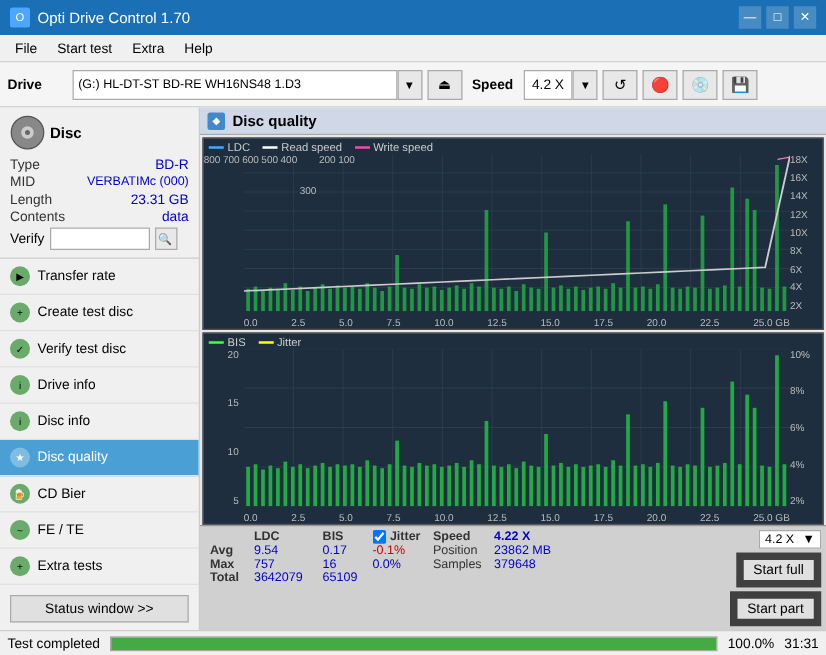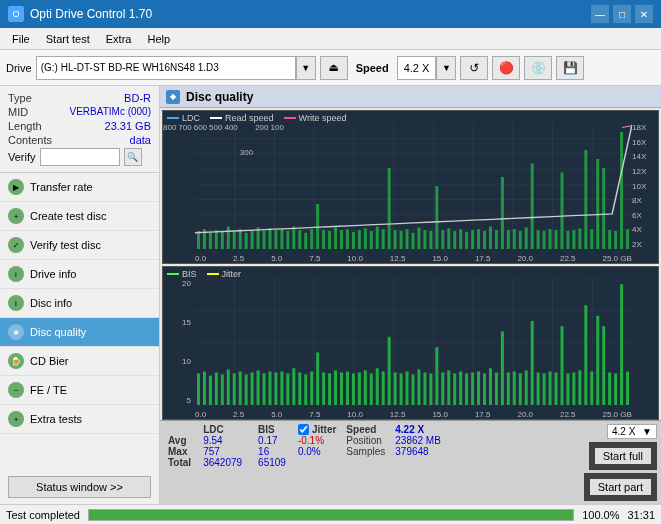--- a/index.html
+++ b/index.html
@@ -11,21 +11,21 @@
     .titlebar-icon { width: 16px; height: 16px; background: #4da6ff; border-radius: 2px; display: flex; align-items: center; justify-content: center; font-size: 9px; color: white; }
     .titlebar-controls { display: flex; gap: 4px; }
     .titlebar-btn { width: 18px; height: 18px; background: rgba(255,255,255,0.2); color: white; border: none; cursor: pointer; font-size: 10px; display: flex; align-items: center; justify-content: center; }
 
     
     .menubar { background: #f0f0f0; border-bottom: 1px solid #ccc; display: flex; align-items: center; padding: 2px 4px; height: 22px; }
     .menu-item { padding: 2px 8px; cursor: pointer; font-size: 11px; }
 
     
     .drive-toolbar { background: #f5f5f5; border-bottom: 1px solid #ccc; display: flex; align-items: center; padding: 3px 6px; height: 36px; gap: 4px; }
-    .drive-label { font-weight: normal; font-size: 11px; margin-right: 0; }
+    .drive-label { font-weight: bold; font-size: 11px; margin-right: 20px; }
     .drive-select { display: flex; align-items: center; background: white; border: 1px solid #aaa; padding: 2px 4px; height: 24px; flex: 1; font-size: 11px; cursor: pointer; }
     .drive-select-arrow { border: 1px solid #aaa; background: #e8e8e8; width: 20px; height: 24px; display: flex; align-items: center; justify-content: center; cursor: pointer; font-size: 9px; }
     .eject-btn { background: #e8e8e8; border: 1px solid #aaa; width: 28px; height: 24px; display: flex; align-items: center; justify-content: center; cursor: pointer; font-size: 11px; }
     .speed-label { font-weight: bold; font-size: 11px; margin-left: 4px; margin-right: 4px; }
     .speed-select { display: flex; align-items: center; background: white; border: 1px solid #aaa; padding: 2px 6px; height: 24px; font-size: 11px; cursor: pointer; }
     .speed-select-arrow { border: 1px solid #aaa; background: #e8e8e8; width: 20px; height: 24px; display: flex; align-items: center; justify-content: center; cursor: pointer; font-size: 9px; }
     .toolbar-btn { background: #e8e8e8; border: 1px solid #aaa; width: 28px; height: 24px; display: flex; align-items: center; justify-content: center; cursor: pointer; font-size: 12px; }
 
     
     .main { display: flex; height: calc(524px - 28px - 22px - 36px - 20px); }
@@ -105,20 +105,28 @@
   <div class="toolbar-btn" style="color:#cc4444;">🔴</div>
   <div class="toolbar-btn">💿</div>
   <div class="toolbar-btn">💾</div>
 </div>
 
 <div class="main">
 
   <div class="sidebar">
 
     <div class="disc-info-panel">
+      <div class="disc-header">
+        <svg class="disc-icon" viewBox="0 0 28 28">
+          <circle cx="14" cy="14" r="13" fill="#888" stroke="#555" stroke-width="1"></circle>
+          <circle cx="14" cy="14" r="5" fill="#ccc"></circle>
+          <circle cx="14" cy="14" r="2" fill="#666"></circle>
+        </svg>
+        <span class="disc-title">Disc</span>
+      </div>
       <div class="disc-row">
         <span class="disc-row-label">Type</span>
         <span class="disc-row-value">BD-R</span>
       </div>
       <div class="disc-row">
         <span class="disc-row-label">MID</span>
         <span class="disc-row-value" style="font-size:10px;">VERBATIMc (000)</span>
       </div>
       <div class="disc-row">
         <span class="disc-row-label">Length</span>
@@ -450,20 +458,27 @@
         </g>
       </svg>
 
       <div style="position:absolute;top:12px;left:0;width:30px;bottom:14px;display:flex;flex-direction:column;justify-content:space-between;">
         <span style="font-size:8px;color:#bbb;text-align:right;padding-right:2px;">20</span>
         <span style="font-size:8px;color:#bbb;text-align:right;padding-right:2px;">15</span>
         <span style="font-size:8px;color:#bbb;text-align:right;padding-right:2px;">10</span>
         <span style="font-size:8px;color:#bbb;text-align:right;padding-right:2px;">5</span>
       </div>
 
+      <div style="position:absolute;top:12px;right:0;width:26px;bottom:14px;display:flex;flex-direction:column;justify-content:space-between;">
+        <span style="font-size:8px;color:#bbb;">10%</span>
+        <span style="font-size:8px;color:#bbb;">8%</span>
+        <span style="font-size:8px;color:#bbb;">6%</span>
+        <span style="font-size:8px;color:#bbb;">4%</span>
+        <span style="font-size:8px;color:#bbb;">2%</span>
+      </div>
 
       <div style="position:absolute;bottom:0;left:32px;right:26px;display:flex;justify-content:space-between;">
         <span style="font-size:8px;color:#bbb;">0.0</span>
         <span style="font-size:8px;color:#bbb;">2.5</span>
         <span style="font-size:8px;color:#bbb;">5.0</span>
         <span style="font-size:8px;color:#bbb;">7.5</span>
         <span style="font-size:8px;color:#bbb;">10.0</span>
         <span style="font-size:8px;color:#bbb;">12.5</span>
         <span style="font-size:8px;color:#bbb;">15.0</span>
         <span style="font-size:8px;color:#bbb;">17.5</span>

